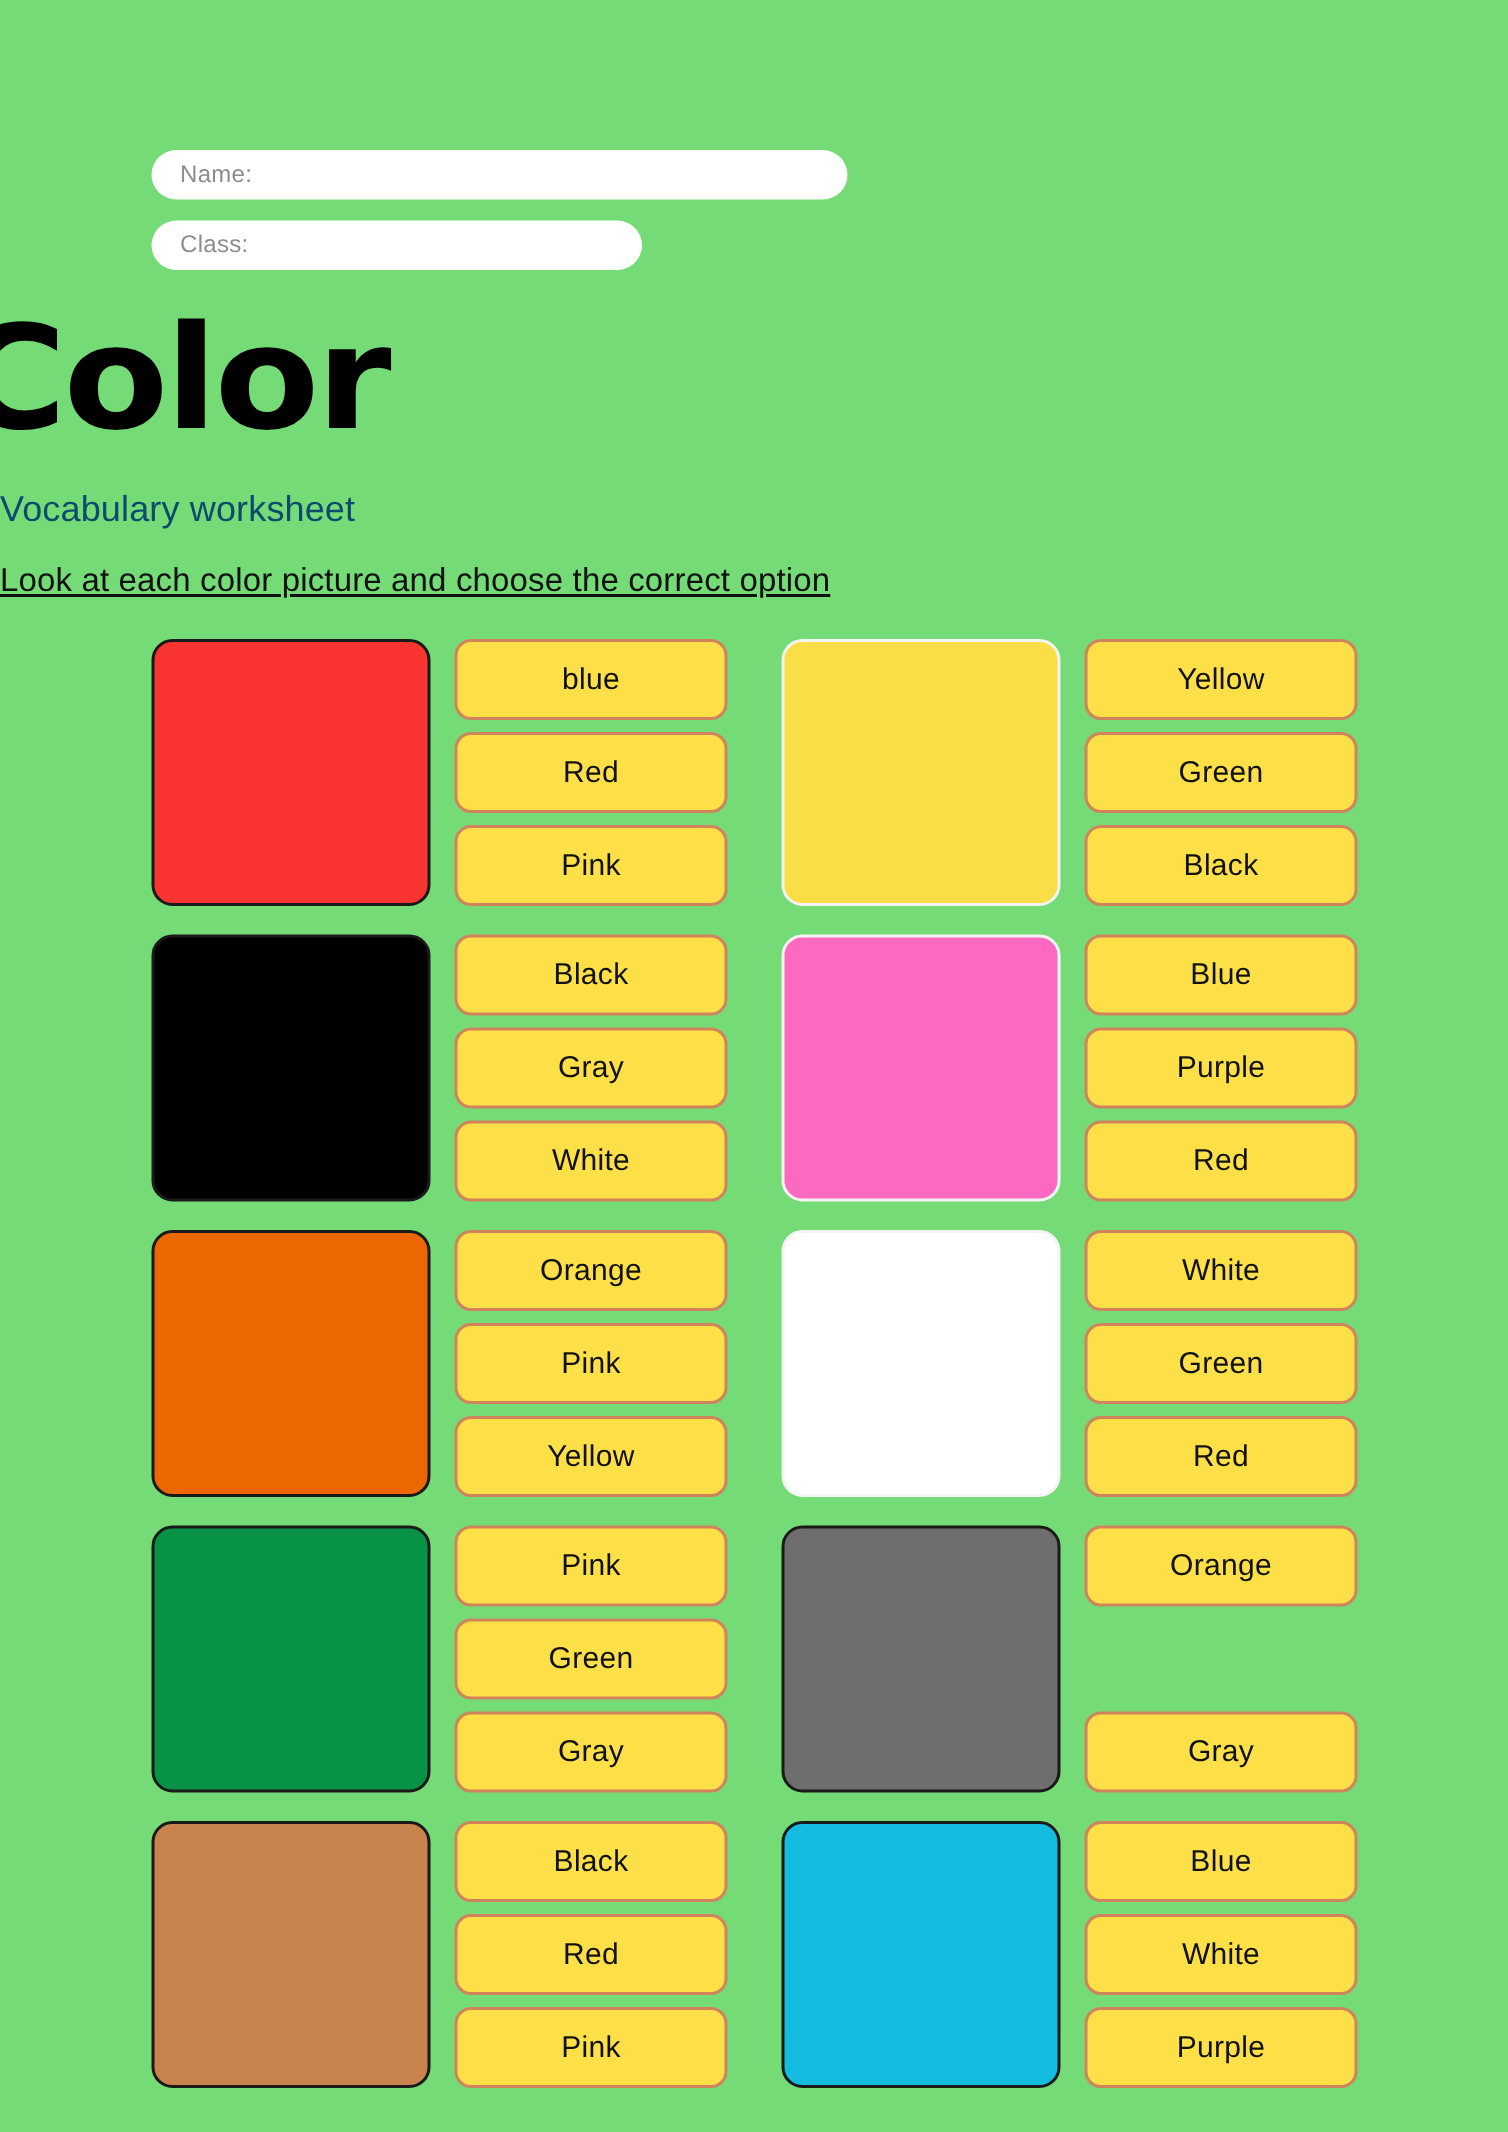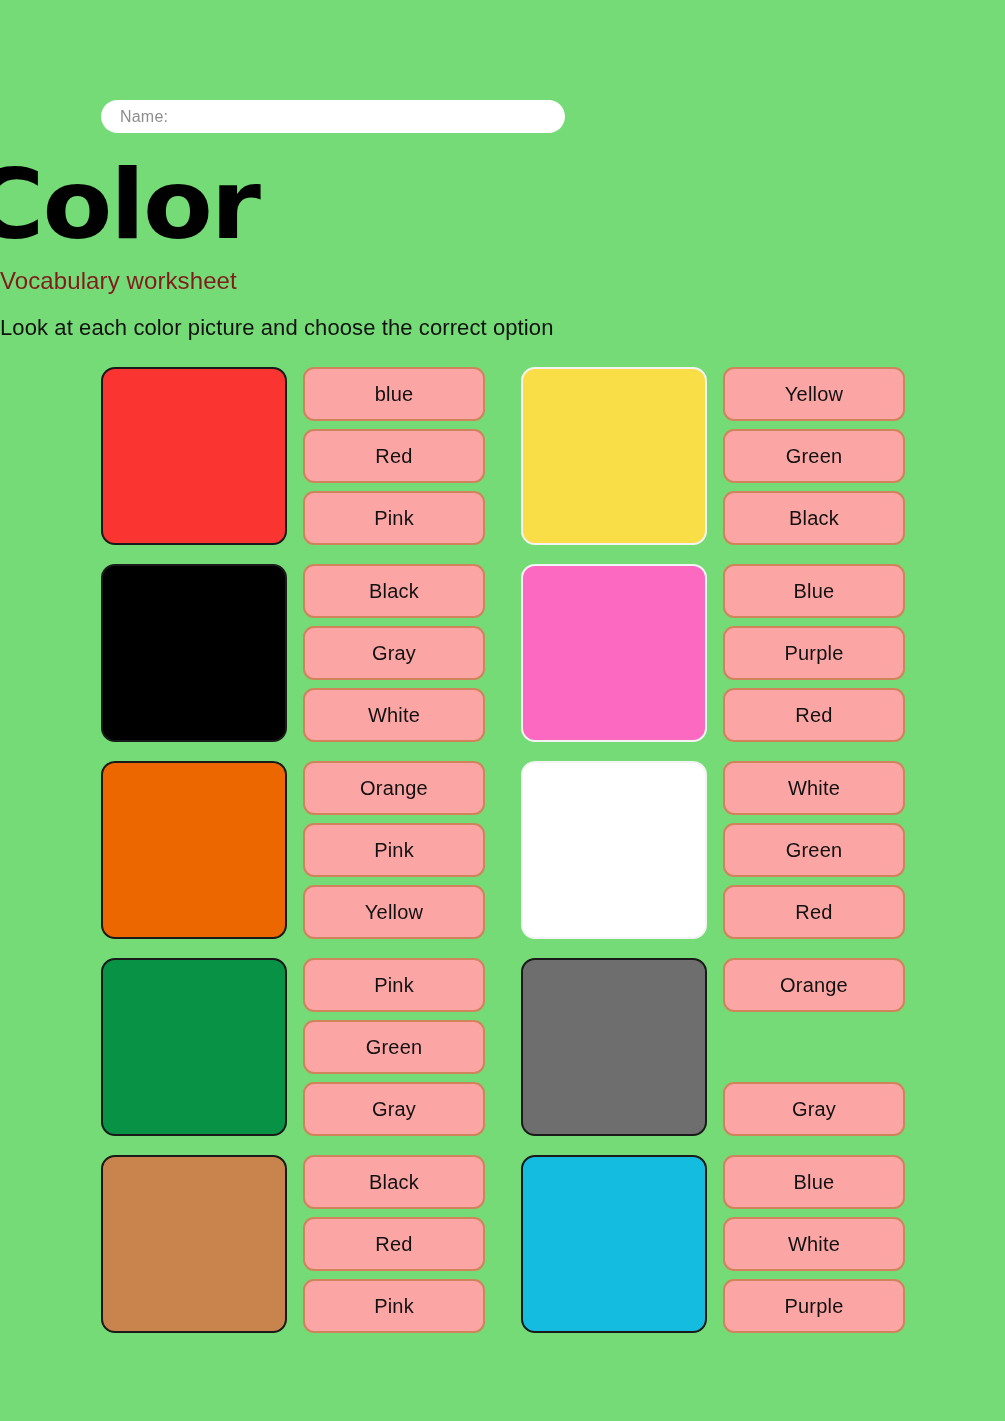--- a/index.html
+++ b/index.html
@@ -41,29 +41,30 @@
     font-family: "DejaVu Sans", sans-serif;
     font-size: 96px;
     font-weight: 700;
     color: #000000;
     letter-spacing: -2px;
     line-height: 1.0;
     transform: scaleX(1.06);
   }
   .subtitle {
     font-size: 24px;
-    color: #7f1d1d;
-    margin-top: 14px;
+    color: #0c4a6e;
+    margin-top: 26px;
     letter-spacing: 0.1px;
   }
   .instruction {
     font-size: 22px;
     color: #111111;
     margin-top: 20px;
     letter-spacing: 0.1px;
+    text-decoration: underline;
   }
 
   
   .grid {
     margin-top: 26px;
     padding: 0 100px 0 101px;
     display: grid;
     grid-template-columns: 1fr 1fr;
     column-gap: 36px;
     row-gap: 19px;
@@ -87,36 +88,37 @@
   .options {
     flex: 1 1 auto;
     display: flex;
     flex-direction: column;
     justify-content: space-between;
     gap: 8px;
   }
 
   .option {
     height: 54px;
-    background: #fca5a5;
+    background: #fde047;
     border: 2px solid #d0845c;
     border-radius: 11px;
     display: flex;
     align-items: center;
     justify-content: center;
     font-size: 20px;
     color: #111111;
     letter-spacing: 0.2px;
   }
 </style>
 </head>
 <body>
 
 <div class="fields">
   <div class="field name">Name:</div>
+  <div class="field class">Class:</div>
 </div>
 
 <div class="title-block">
   <div class="main-title">Color</div>
   <div class="subtitle">Vocabulary worksheet</div>
   <div class="instruction">Look at each color picture and choose the correct option</div>
 </div>
 
 <div class="grid" id="question-grid">
     <div class="qitem">

